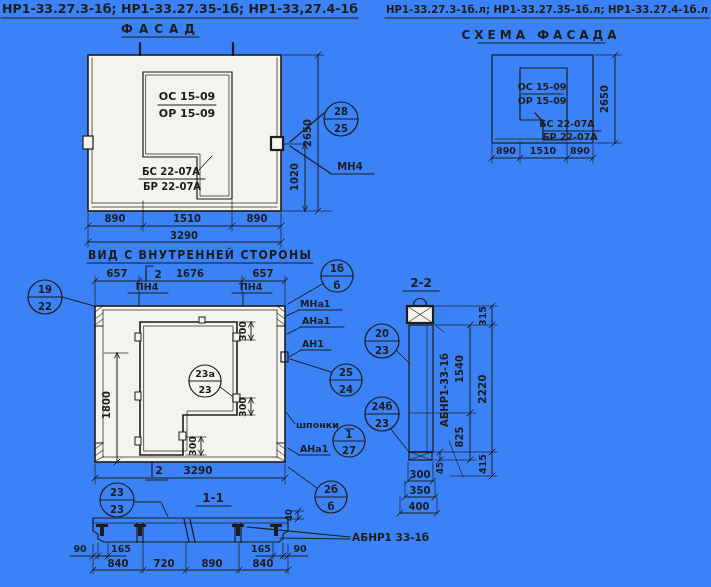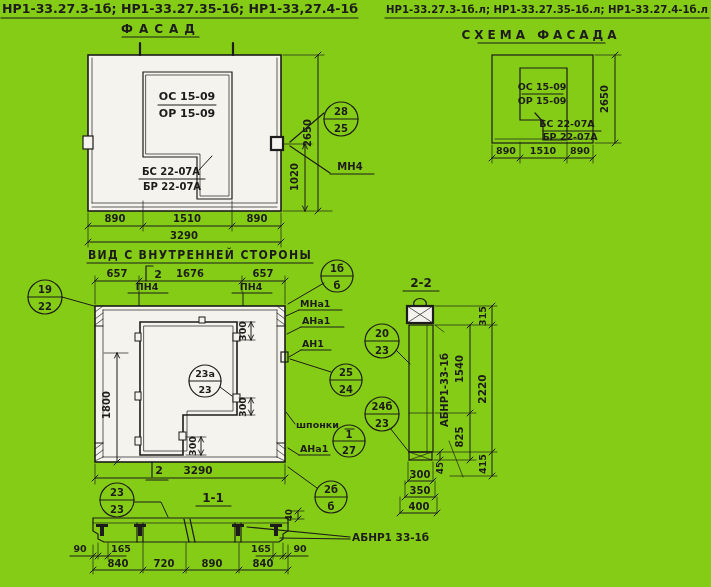--- a/index.html
+++ b/index.html
@@ -1,16 +1,16 @@
 <!DOCTYPE html>
 <html><head>
 <meta charset="utf-8">
 <style>
   html,body{margin:0;padding:0;background:#e8e7e2;}
-  #sheet{position:relative;width:711px;height:587px;background:#84cc16;overflow:hidden;}
+  #sheet{position:relative;width:711px;height:587px;background:#3b82f6;overflow:hidden;}
   svg{position:absolute;left:0;top:0;}
   svg text{font-family:"DejaVu Sans",sans-serif;font-weight:bold;fill:#1d1c1a;}
   .f8{font-size:8.5px}.f9{font-size:9.5px}.f10{font-size:10px}.f105{font-size:10.5px}
   .f11{font-size:11px}.f115{font-size:11.5px}.f12{font-size:12px}.f125{font-size:12.5px}
   .ls6{letter-spacing:6px}.ls4{letter-spacing:4px}.ls2{letter-spacing:1.5px}
   .ln{stroke:#1d1c1a;fill:none;stroke-width:1.2;stroke-linecap:round}
   .thin{stroke-width:0.7}.med{stroke-width:1.6}.bold{stroke-width:2.2}.w1{stroke-width:1}
   .fillbg{fill:#f4f3ee}.fillink{fill:#1d1c1a;stroke:none}
 </style>
 </head>

